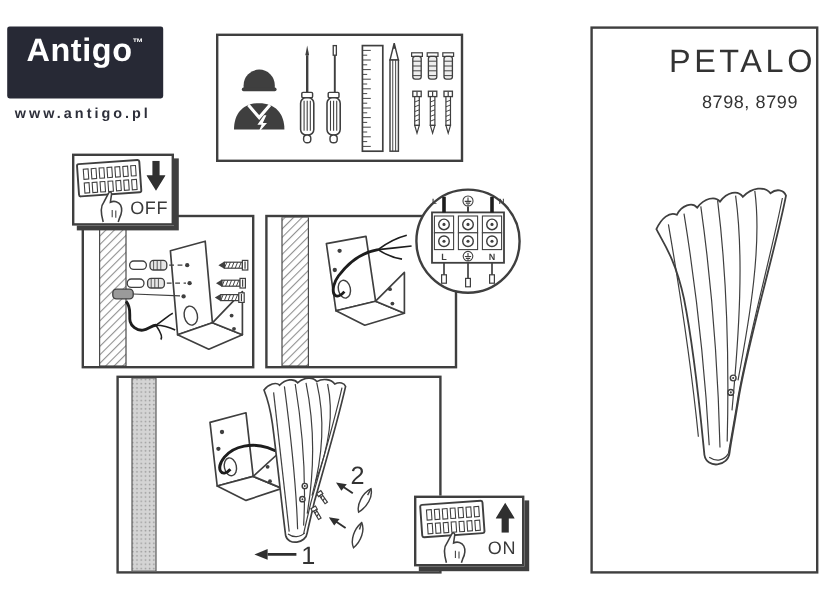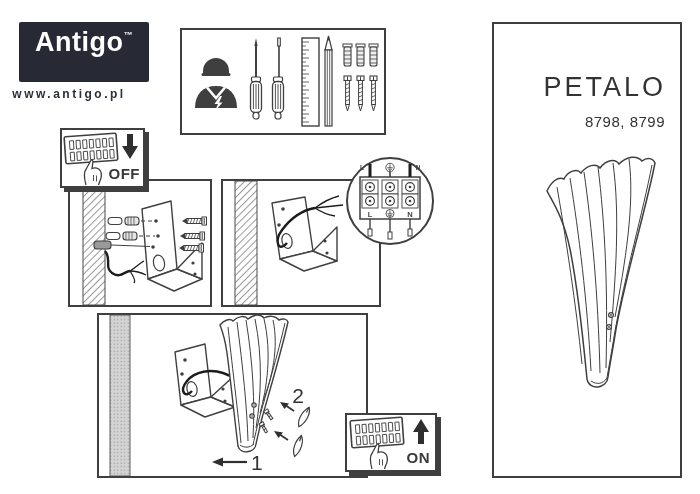--- a/index.html
+++ b/index.html
@@ -1,31 +1,31 @@
 <!DOCTYPE html>
 <html><head>
 <meta charset="utf-8">
 <style>
   html,body{margin:0;padding:0;background:#ffffff;}
   #stage{position:relative;width:700px;height:494px;background:#fff;
          font-family:"Liberation Sans",sans-serif;color:#3f3f3f;overflow:hidden;}
   .panel{position:absolute;background:#fff;border:2px solid #3f3f3f;box-sizing:border-box;z-index:1;}
   .shadowbox{position:absolute;background:#fff;border:2px solid #3f3f3f;
              box-shadow:4px 4px 0 0 #3f3f3f;box-sizing:border-box;z-index:5;}
-  .logo-box{position:absolute;left:19px;top:22px;width:130px;height:60px;background:#272935;
+  .logo-box{position:absolute;left:6px;top:22px;width:130px;height:60px;background:#272935;
             border-radius:2px;text-align:center;z-index:2;}
   .logo-name{font-size:27px;font-weight:bold;color:#fff;letter-spacing:.5px;margin-top:7px;line-height:1;}
   .logo-tm{font-size:9px;vertical-align:13px;font-weight:bold;}
   .logo-tagline{font-size:8px;letter-spacing:5.5px;color:#9b9da8;margin-top:6px;padding-left:5px;}
   .website{position:absolute;left:4px;top:87px;width:130px;text-align:center;font-size:12px;
            font-weight:bold;letter-spacing:2.5px;color:#2d2f3a;}
-  .offon-label{position:absolute;font-size:15px;font-weight:700;color:#3a3a3a;letter-spacing:.5px;}
+  .offon-label{position:absolute;font-size:15px;font-weight:400;color:#3a3a3a;letter-spacing:.5px;}
   .circle-detail{position:absolute;left:346px;top:157px;width:88px;height:88px;background:#fff;
                  border:2px solid #3f3f3f;border-radius:50%;box-sizing:border-box;z-index:4;}
-  .right-title{text-align:right;padding:12px 14px 0 0;font-size:27px;letter-spacing:3px;color:#333;margin-top:36px;}
+  .right-title{text-align:right;padding:12px 0 0 0;font-size:27px;letter-spacing:3px;color:#333;}
   .right-models{text-align:right;padding:10px 15px 0 16px;font-size:15px;letter-spacing:.5px;color:#333;}
   svg{display:block;}
   .abs{position:absolute;}
 </style>
 </head>
 <body>
 
 <div id="stage">
 
   <div class="logo-box">

